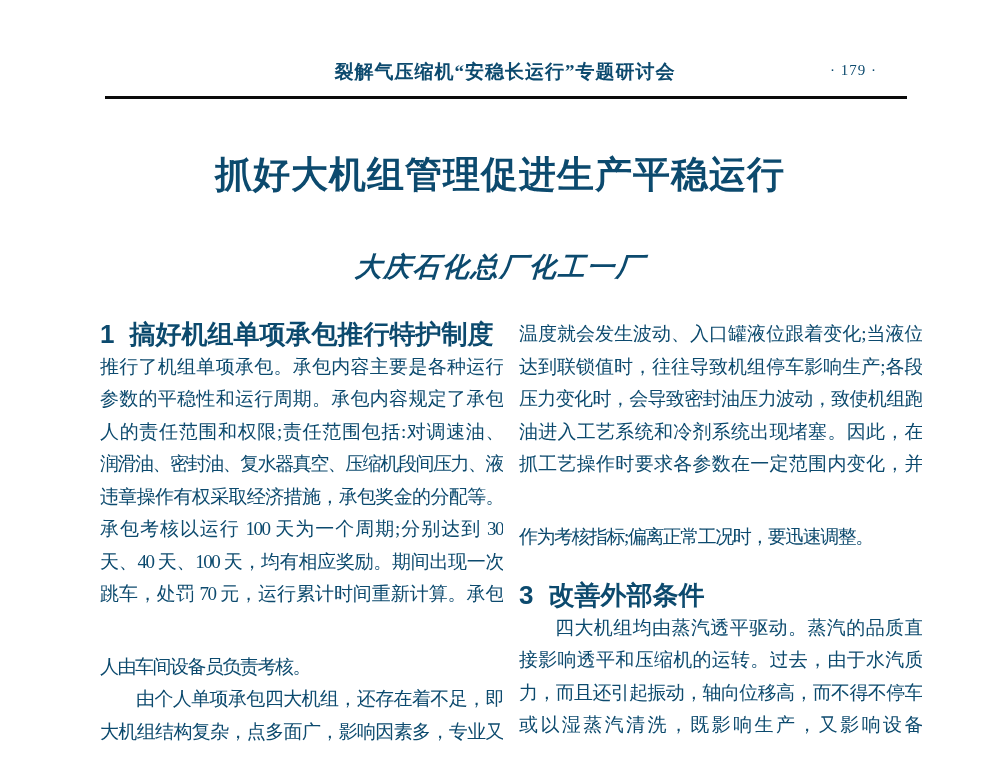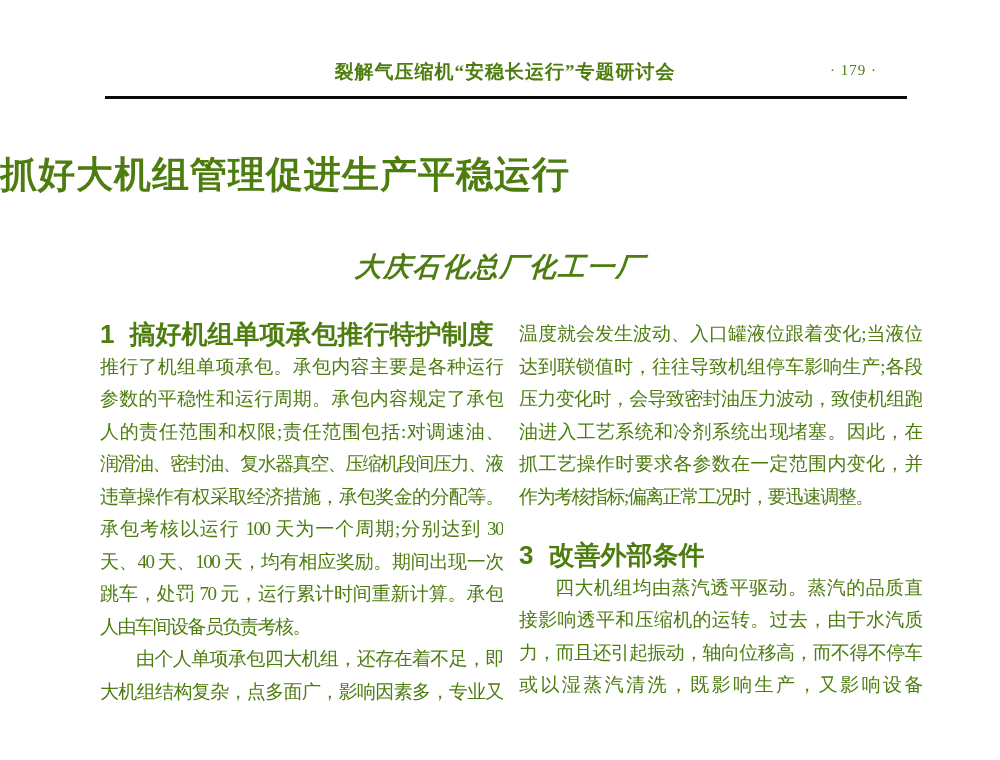--- a/index.html
+++ b/index.html
@@ -3,21 +3,21 @@
 <meta charset="utf-8">
 <style>
   * { margin: 0; padding: 0; box-sizing: border-box; }
   html, body { background: #e8e8e8; }
   .page {
     position: relative;
     width: 1000px;
     height: 760px;
     background: #ffffff;
     overflow: hidden;
-    color: #4d7c0f;
+    color: #0c4a6e;
     font-family: "Liberation Serif", "DejaVu Serif", serif;
   }
   .conf-title {
     position: absolute;
     top: 59px; left: 105px; width: 800px;
     text-align: center;
     font-size: 19px;
     font-weight: bold;
     letter-spacing: 1px;
     white-space: nowrap;
@@ -31,21 +31,21 @@
   }
   .header-rule {
     position: absolute;
     top: 96px; left: 105px;
     width: 802px; height: 3px;
     background: #0a0a0a;
   }
   .article-title {
     position: absolute;
     top: 150px; left: 0; width: 1000px;
-    text-align: left;
+    text-align: center;
     font-family: "Liberation Sans", "DejaVu Sans", sans-serif;
     font-size: 37px;
     font-weight: bold;
     letter-spacing: 1px;
     white-space: nowrap;
   }
   .author {
     position: absolute;
     top: 249px; left: 0; width: 1000px;
     text-align: center;
@@ -68,21 +68,21 @@
     height: 32.5px;
     line-height: 32.5px;
     letter-spacing: -1.5px;
     white-space: nowrap;
     overflow: hidden;
     text-align: justify;
     text-align-last: justify;
     text-justify: inter-character;
   }
   .line.indent { text-indent: 36px; }
-  .line.end    { text-align-last: left; }
+  .line.end    { text-align-last: left; margin-top: 40px; }
   .sec-heading {
     height: 32.5px;
     line-height: 32.5px;
     font-family: "Liberation Sans", "DejaVu Sans", sans-serif;
     font-weight: bold;
     font-size: 26px;
     white-space: nowrap;
     overflow: hidden;
   }
   .sec-num { display: inline-block; margin-right: 15px; }

